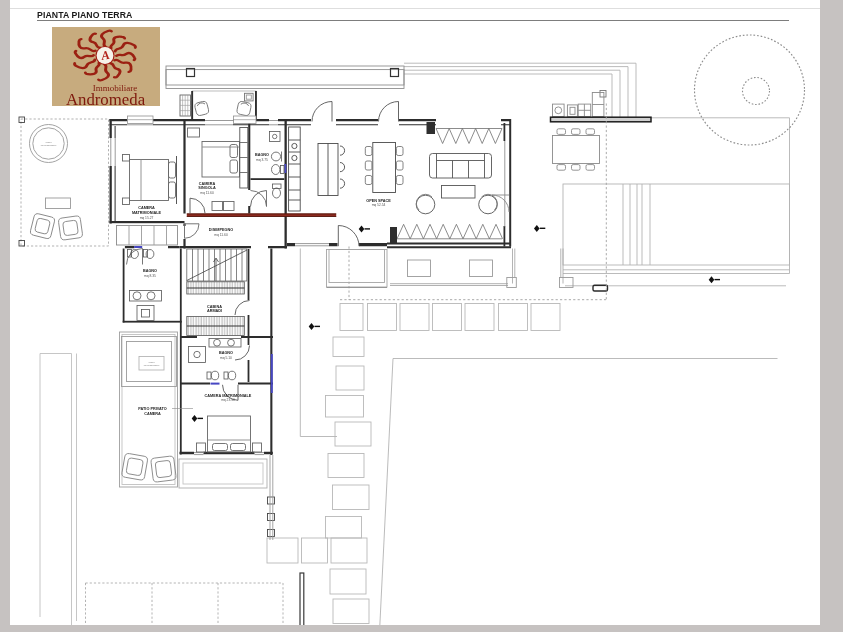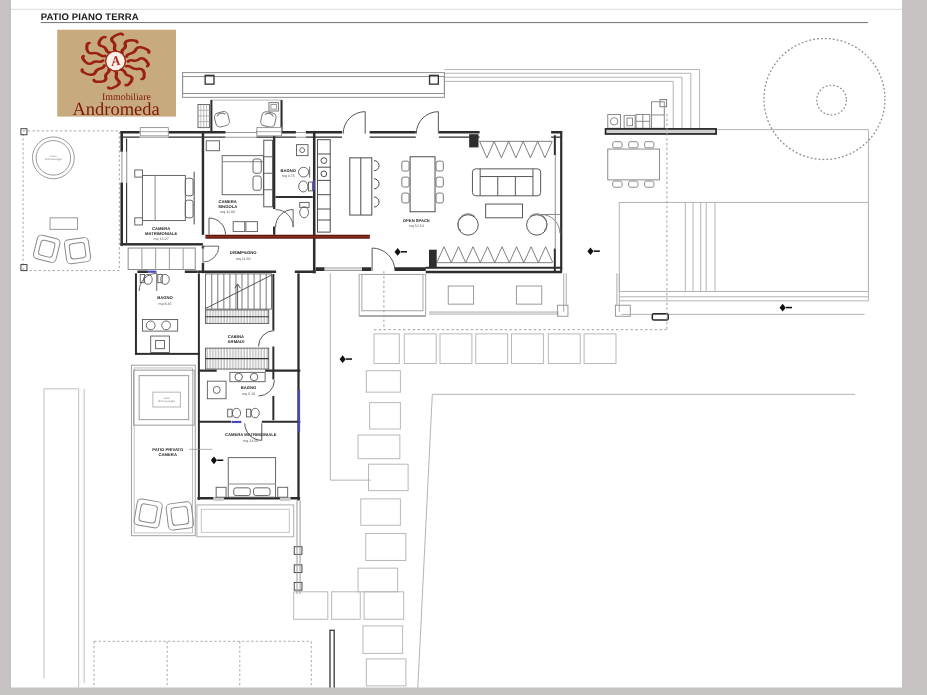--- a/index.html
+++ b/index.html
@@ -545,21 +545,21 @@
     <text x="48.5" y="145.8">idromassaggio</text>
   </g>
 
   <g font-size="2.4" font-weight="normal" fill="#888">
     <text x="151.5" y="362.5">vasca</text>
     <text x="151.5" y="365.8">idromassaggio</text>
   </g>
 </g>
 </svg>
 
-<div class="absx" style="left:37px;top:10.2px;font-size:8.7px;font-weight:bold;color:#191919;letter-spacing:0.1px;">PATIO PIANO TERRA</div>
+<div class="absx" style="left:37px;top:10.2px;font-size:8.7px;font-weight:bold;color:#191919;letter-spacing:0.1px;">PIANTA PIANO TERRA</div>
 
 <div class="absx" style="left:37px;top:20.2px;width:752px;height:1px;background:#7d7d7d;"></div>
 
 <div class="absx" style="left:10px;top:8px;width:810px;height:1px;background:#dedede;"></div>
 
 <div class="absx" style="left:52px;top:27px;width:108px;height:79px;background:#c7ab7e;"></div>
 
 <svg class="absx" style="left:52px;top:27px" width="108" height="79" viewBox="0 0 108 79">
   <g transform="translate(53,28.5)">
     <g id="rays" fill="none" stroke="#9b2012" stroke-width="2.35" stroke-linecap="round" transform="scale(1.24,0.96)">

